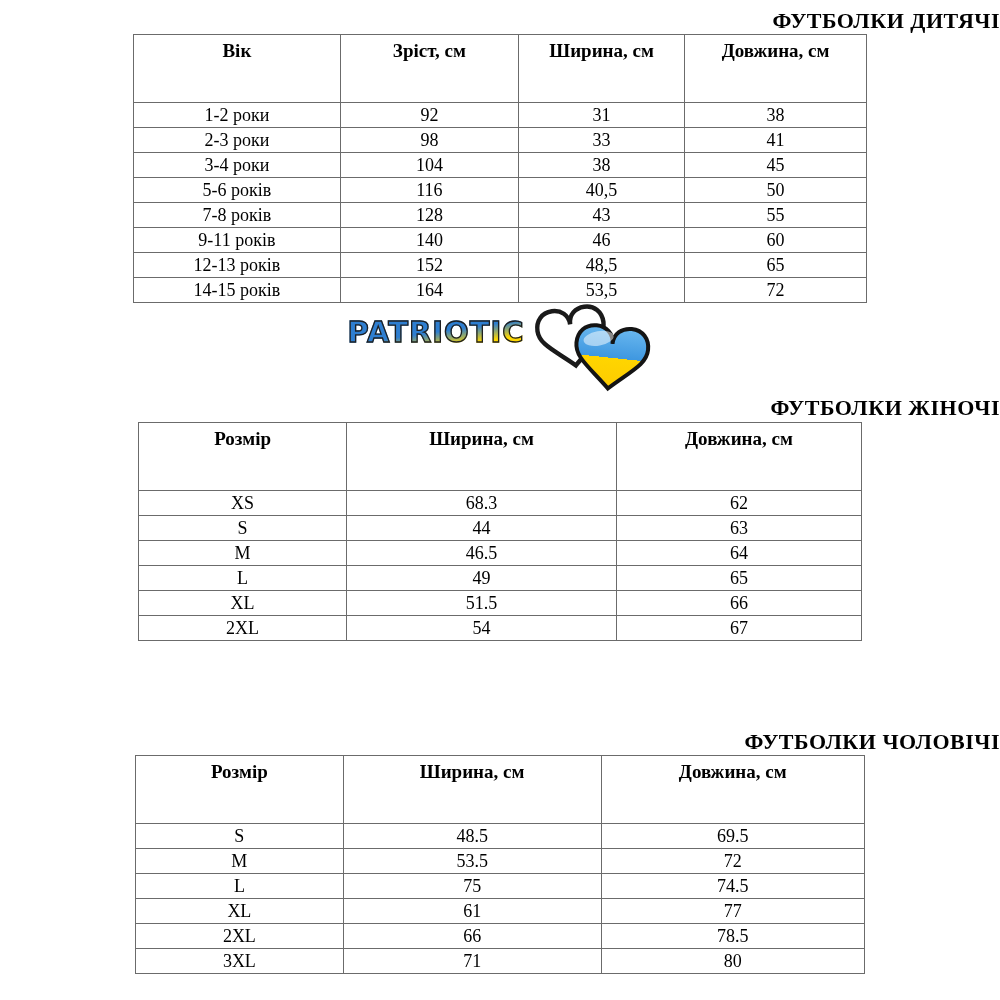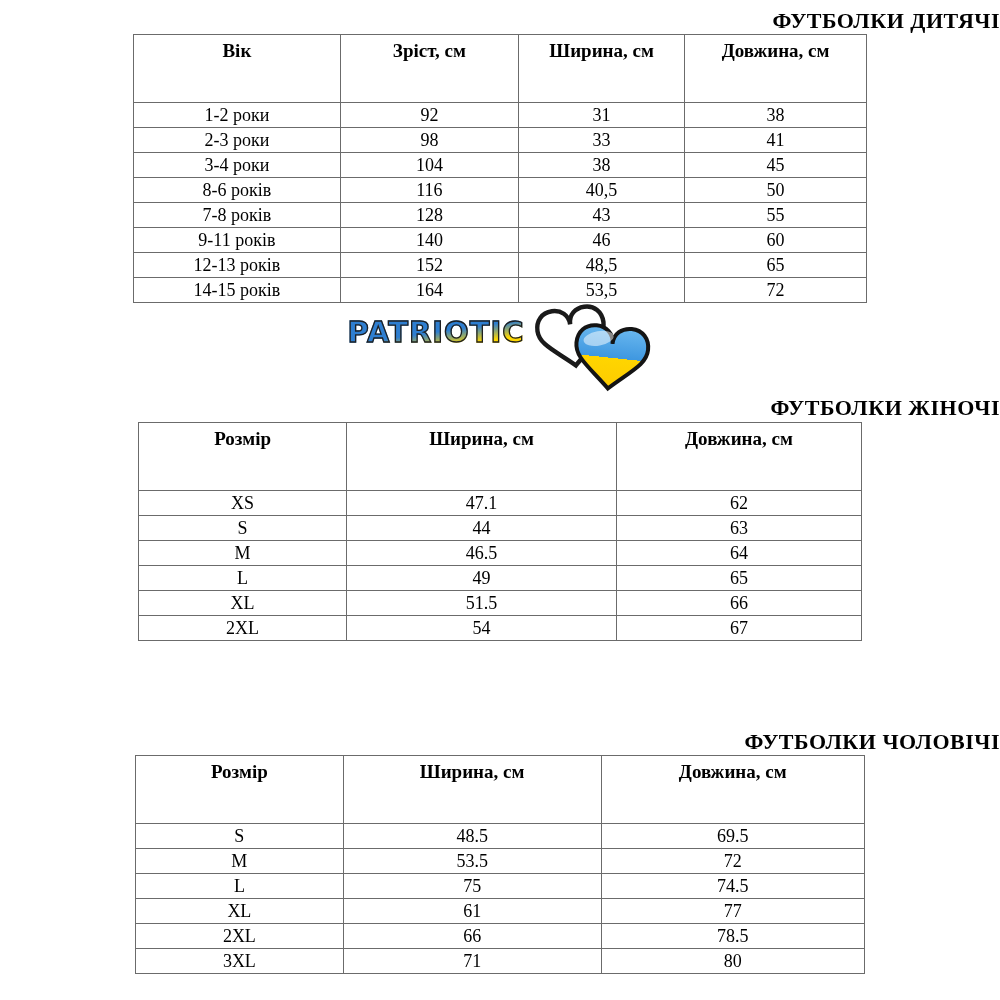--- a/index.html
+++ b/index.html
@@ -98,21 +98,21 @@
           <td>33</td>
           <td>41</td>
         </tr>
         <tr>
           <td>3-4 роки</td>
           <td>104</td>
           <td>38</td>
           <td>45</td>
         </tr>
         <tr>
-          <td>8-6 років</td>
+          <td>5-6 років</td>
           <td>116</td>
           <td>40,5</td>
           <td>50</td>
         </tr>
         <tr>
           <td>7-8 років</td>
           <td>128</td>
           <td>43</td>
           <td>55</td>
         </tr>
@@ -165,21 +165,21 @@
       <thead>
         <tr>
           <th>Розмір</th>
           <th>Ширина, см</th>
           <th>Довжина, см</th>
         </tr>
       </thead>
       <tbody>
         <tr>
           <td>XS</td>
-          <td>47.1</td>
+          <td>68.3</td>
           <td>62</td>
         </tr>
         <tr>
           <td>S</td>
           <td>44</td>
           <td>63</td>
         </tr>
         <tr>
           <td>M</td>
           <td>46.5</td>

